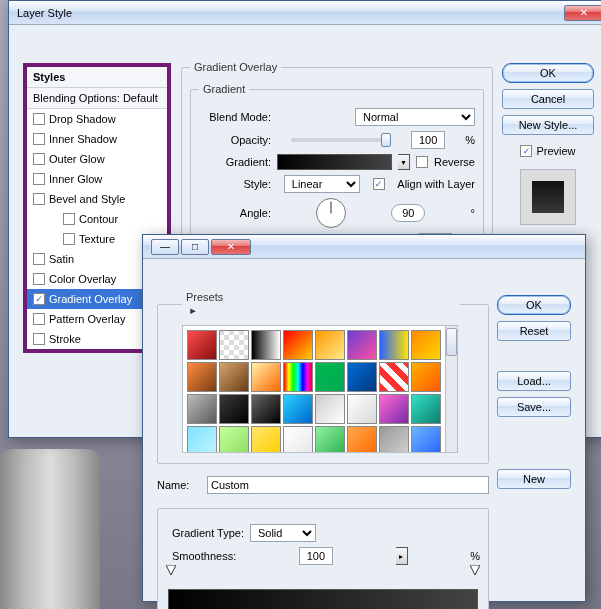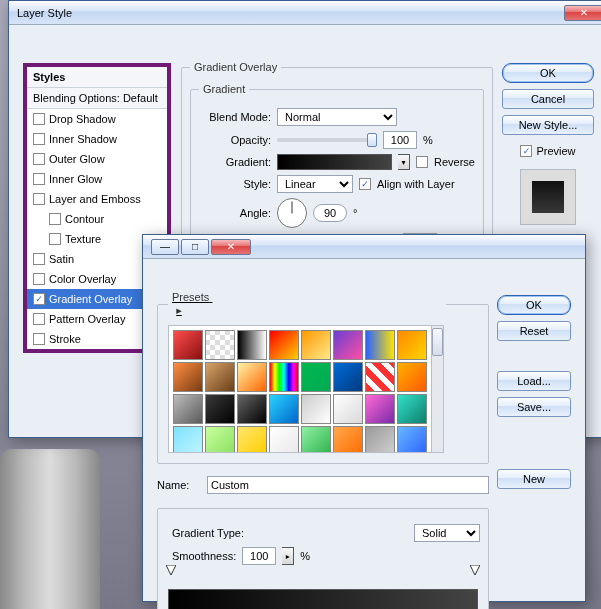--- a/index.html
+++ b/index.html
@@ -12,31 +12,31 @@
   .winbtn { width: 28px; height: 16px; border: 1px solid #66799a; border-radius: 2px; background: linear-gradient(#f5f9ff,#cfe0f5); display:flex;align-items:center;justify-content:center; font-size:10px; line-height:1; }
   .winbtn.close { width: 40px; background: linear-gradient(#f7baba,#e57272 45%,#d44 46%,#e57272); color:#fff; }
   .winbody { padding: 10px; position: relative; }
   fieldset { border: 1px solid #bcc3ce; border-radius: 2px; margin: 0; padding: 8px; background: #eaeef5; }
   fieldset > legend { padding: 0 4px; color: #333; }
   .styles-col { position: absolute; top: 38px; left: 14px; width: 148px; }
   .styles-box { border: 4px solid #701a75; background: #fff; }
   .styles-hdr { padding: 4px 6px; border-bottom: 1px solid #cdd3db; font-weight: bold; background: #f4f6fa; }
   .styles-sub { padding: 4px 6px; border-bottom: 1px solid #cdd3db; background: #f4f6fa; }
   .styles-item { display:flex; align-items:center; gap:4px; padding: 4px 6px; }
-  .styles-item.indent { padding-left: 22px; }
+  .styles-item.indent { padding-left: 36px; }
   .styles-item.sel { background:#3875d7; color:#fff; }
   .chk { width:12px; height:12px; border:1px solid #888; background:#fff; display:inline-flex; align-items:center; justify-content:center; font-size:9px; color:#2a64b8; }
   .btncol { position:absolute; top: 38px; right: 14px; width: 92px; display:flex; flex-direction:column; gap:6px; }
   .psbtn { height: 20px; border:1px solid #7a95c2; border-radius:3px; background: linear-gradient(#fdfeff,#e3edfb 45%,#cfe0f5 46%,#e8f1fd); text-align:center; line-height:18px; }
   .psbtn.def { border-color:#2a64b8; box-shadow: 0 0 0 1px #9cc2f3 inset; border-radius: 9px; }
   .prevchk { display:flex; align-items:center; justify-content:center; gap:4px; margin-top:4px;}
   .prevsw { width:56px; height:56px; margin: 6px auto 0; background:#ddd; border:1px solid #b4bac4; display:flex; align-items:center; justify-content:center;}
   .prevsw-inner{ width:32px; height:32px; background:linear-gradient(#111,#383838); }
   .mid { position:absolute; top:36px; left:172px; right:116px; }
-  .row { display:flex; align-items:center; margin:5px 0; gap:6px; }
+  .row { display:flex; align-items:center; margin:5px 0; gap:6px;justify-content:space-between; }
   .lbl { width:72px; text-align:right; }
   select, input[type=text] { border:1px solid #9aa3b2; background:#fff; height:18px; padding:0 3px; font-size:11px; }
   .gradswatch { width:115px; height:16px; border:1px solid #555; background:linear-gradient(90deg,#000,#444); display:inline-block; position:relative; }
   .dd { width:12px; height:16px; border:1px solid #555; border-left:0; background:linear-gradient(#f8f8f8,#d8d8d8); display:inline-flex; align-items:center; justify-content:center; font-size:8px; }
   .angle-dial { width:30px; height:30px; border:1px solid #777; border-radius:50%; background:#fff; position:relative; }
   .angle-dial::after { content:""; position:absolute; left:50%; top:50%; width:12px; height:1px; background:#333; transform-origin:left; transform:rotate(-90deg); }
   .slider { height:4px; background:#cfd4dc; position:relative; border-radius:2px; }
   .slider .thumb { position:absolute; top:-5px; width:10px; height:14px; background:linear-gradient(#fdfeff,#cfe0f5); border:1px solid #6b85ad; border-radius:2px; }
   .ge { top:234px; left:142px; width:444px; height:368px; }
   .ge .winbody { padding: 12px 14px; }
@@ -82,21 +82,21 @@
             <div class="styles-item">
               <span class="chk"></span>
               <span>Outer Glow</span>
             </div>
             <div class="styles-item">
               <span class="chk"></span>
               <span>Inner Glow</span>
             </div>
             <div class="styles-item">
               <span class="chk"></span>
-              <span>Layer and Emboss</span>
+              <span>Bevel and Style</span>
             </div>
             <div class="styles-item indent">
               <span class="chk"></span>
               <span>Contour</span>
             </div>
             <div class="styles-item indent">
               <span class="chk"></span>
               <span>Texture</span>
             </div>
             <div class="styles-item">
@@ -189,21 +189,21 @@
 <div class="window ge">
   <div class="titlebar">
     <div class="winbtns">
       <div class="winbtn">—</div>
       <div class="winbtn">□</div>
       <div class="winbtn close">✕</div>
     </div>
   </div>
   <div class="winbody">
     <div class="ge-main">
-      <fieldset style="padding:8px 10px 10px;text-decoration:underline;">
+      <fieldset style="padding:8px 24px 10px;">
         <legend>
           <span>Presets</span>
           <span style="display:inline-block; width:230px;"></span>
           <span class="flyout">▸</span>
         </legend>
         <div class="presets-wrap">
           <div class="preset-grid" id="preset-grid">
               <div class="sw" style="background: linear-gradient(135deg, rgb(255, 77, 77), rgb(138, 15, 15));"></div>
               <div class="sw" style="background: repeating-conic-gradient(rgb(255, 255, 255) 0deg, rgb(255, 255, 255) 25%, rgb(221, 221, 221) 0deg, rgb(221, 221, 221) 50%) 50% center / 10px 10px;"></div>
               <div class="sw" style="background: linear-gradient(90deg, rgb(0, 0, 0), rgb(255, 255, 255));"></div>
@@ -242,21 +242,21 @@
             </div>
         </div>
       </fieldset>
 
       <div class="row" style="margin-top:12px;">
         <span style="width:44px">Name:</span>
         <input type="text" style="flex: 1 1 0%;" value="Custom">
       </div>
 
       <fieldset style="margin-top:14px; padding:10px 8px 18px;">
-        <div class="row" style="justify-content:space-between; margin-left:6px;">
+        <div class="row" style="justify-content:flex-start; margin-left:6px;">
           <span>Gradient Type:</span>
           <select style="width:66px"><option>Solid</option></select>
         </div>
         <div class="row" style="margin-left:6px;">
           <span>Smoothness:</span>
           <input type="text" style="width: 34px; text-align: center;" value="100">
           <span class="dd" style="height:18px">▸</span>
           <span>%</span>
         </div>
         <div class="gradbar-wrap">

